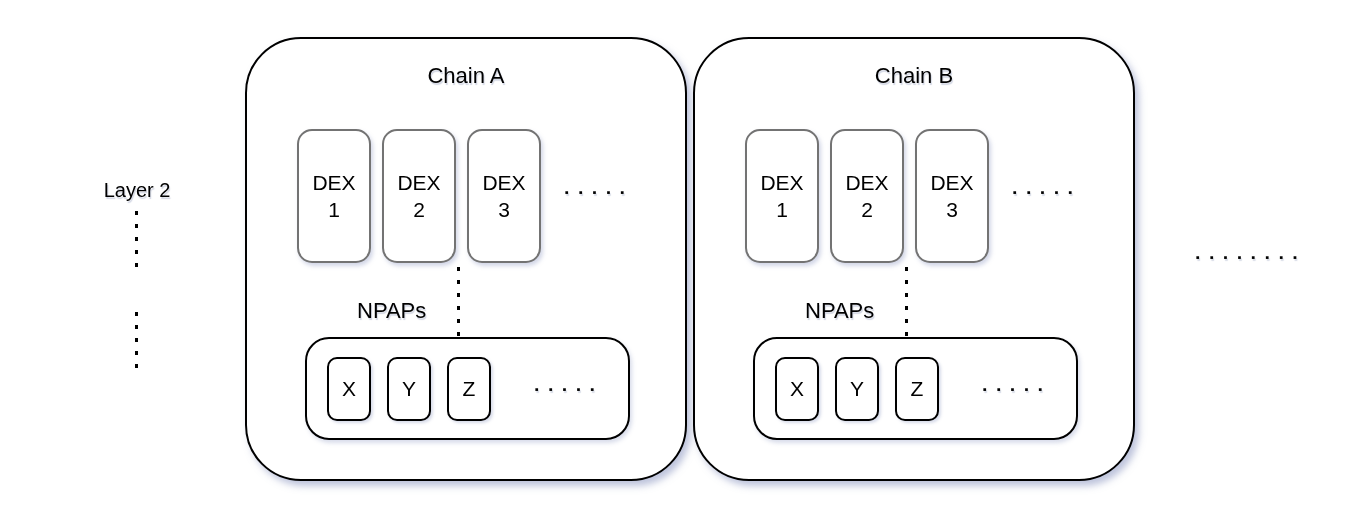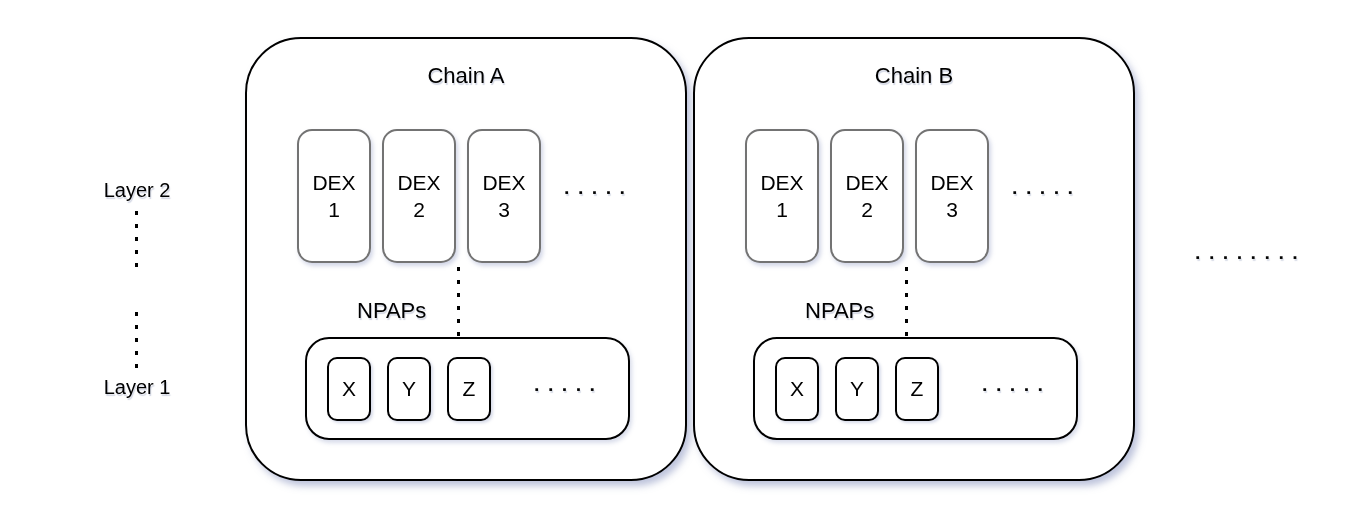--- a/index.html
+++ b/index.html
@@ -41,21 +41,20 @@
   .more-dots{position:absolute;left:1196px;top:251px;width:150px;}
 </style>
 </head>
 <body>
 
 <div id="canvas">
 
   <div class="side-label txt" style="left:57px;top:178px;">Layer 2</div>
   <div class="vdots" style="left:135px;top:211px;height:57px;"></div>
   <div class="vdots" style="left:135px;top:312px;height:58px;"></div>
-  <div class="side-label txt" style="left:57px;top:375px;">Layer 1</div>
 
   <div class="chain" style="left:245px;">
     <div class="chain-title txt">Chain A</div>
 
     <div class="dex p1">
       <span>DEX</span>
       <span>1</span>
     </div>
     <div class="dex p2">
       <span>DEX</span>

